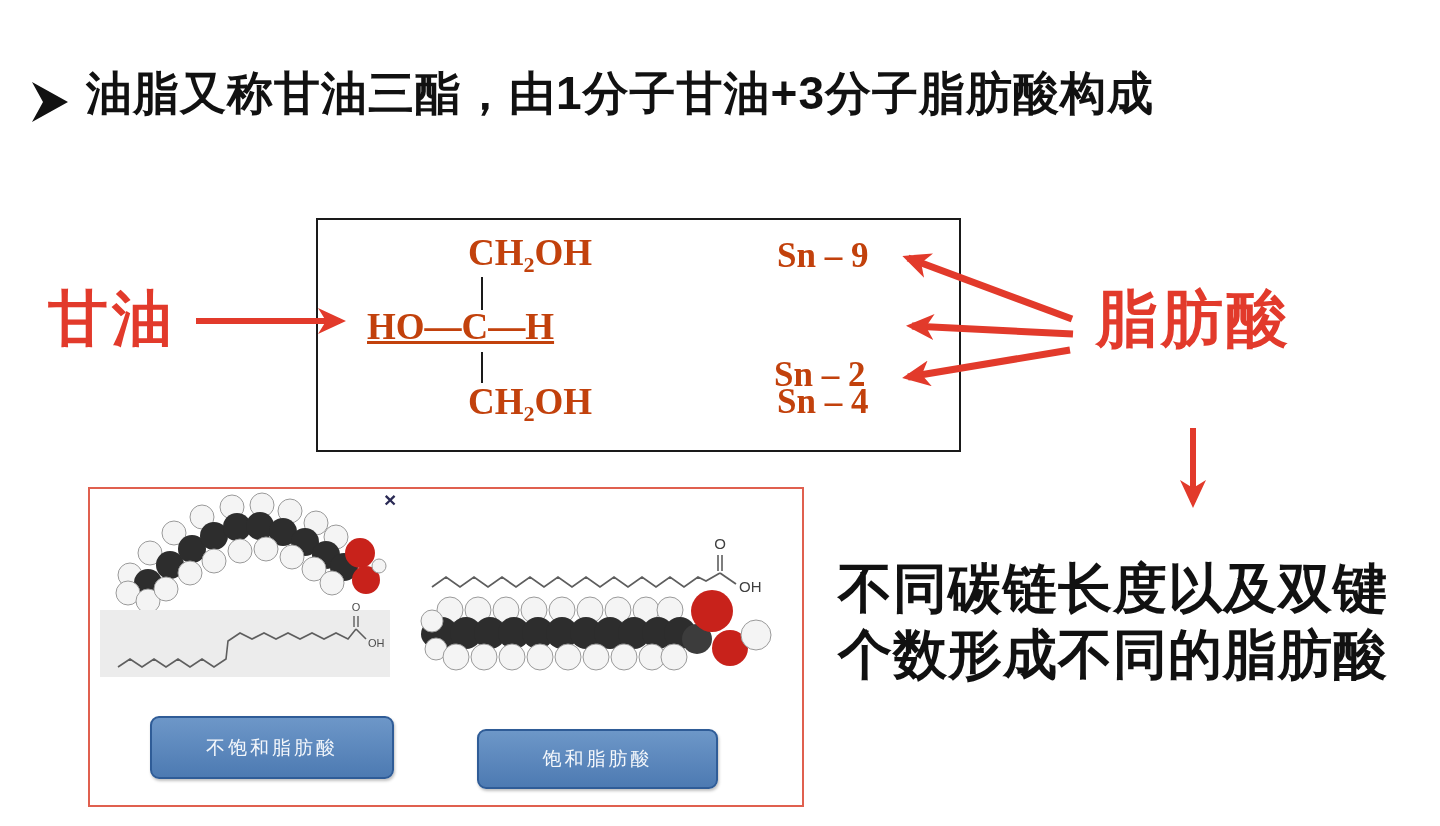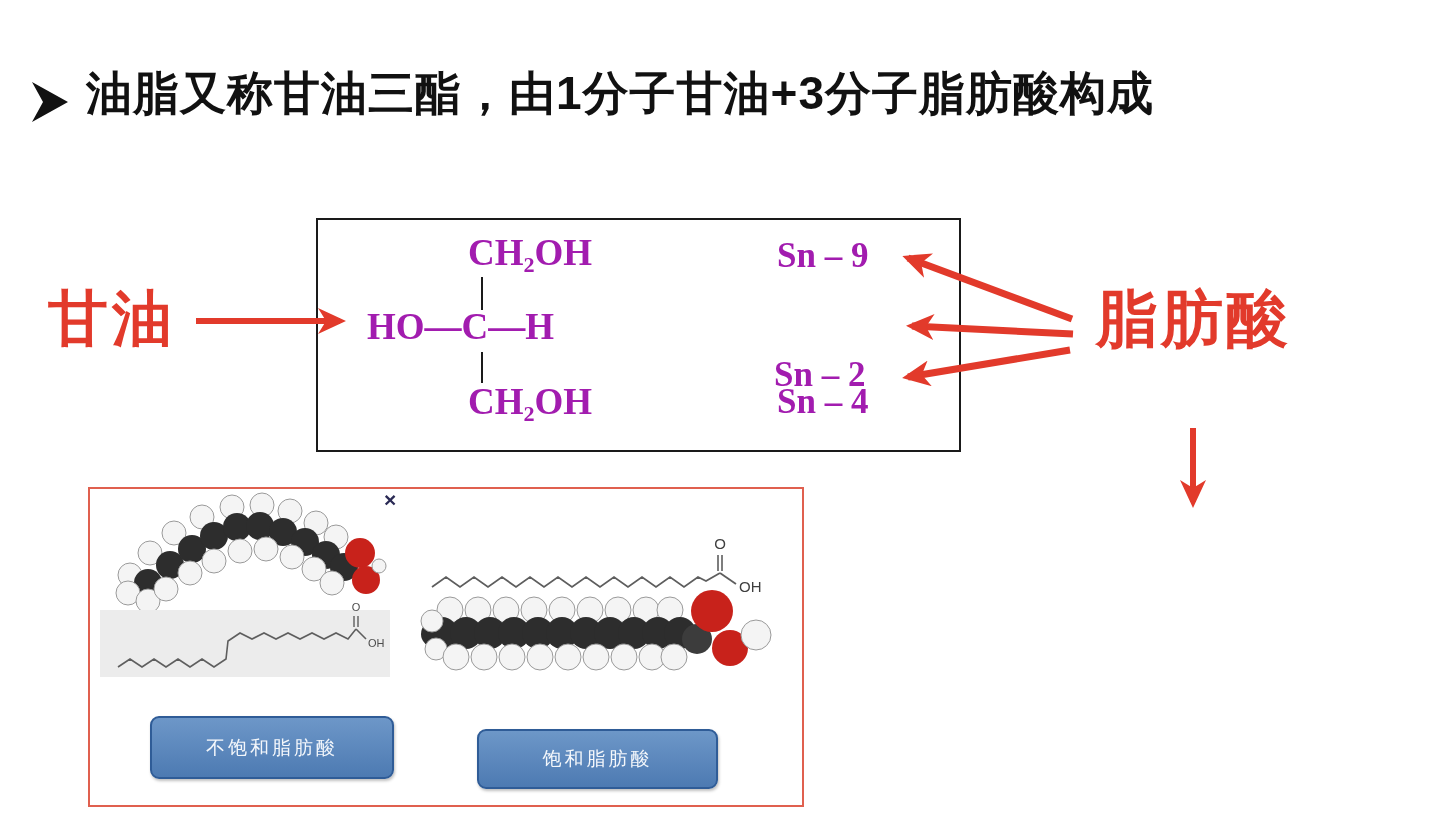--- a/index.html
+++ b/index.html
@@ -11,21 +11,21 @@
   .title-row{position:absolute;left:28px;top:66px;display:flex;align-items:flex-start;}
   .bullet{width:44px;height:52px;margin-top:10px;flex:0 0 auto;}
   .title-text{
     margin-left:14px;font-size:46px;font-weight:bold;color:#111;
     letter-spacing:1px;white-space:nowrap;line-height:1.2;
   }
   
   .struct-box{
     position:absolute;left:316px;top:218px;width:641px;height:230px;
     border:2px solid #1a1a1a;background:#fff;
-    font-family:"Liberation Serif","DejaVu Serif",serif;font-weight:bold;color:#a21caf;
+    font-family:"Liberation Serif","DejaVu Serif",serif;font-weight:bold;color:#c2410c;
   }
   .struct-box .chem{position:absolute;font-size:37px;white-space:nowrap;line-height:1;}
   .bond{position:absolute;width:0;border-left:2px solid #1a1a1a;}
   .sn{position:absolute;font-size:35px;white-space:nowrap;line-height:1;}
   
   .red-label{position:absolute;color:#e23a2b;font-weight:bold;white-space:nowrap;line-height:1;}
   #glycerol-label{left:48px;top:289px;font-size:60px;letter-spacing:4px;}
   #fatty-label{left:1096px;top:288px;font-size:62px;letter-spacing:3px;}
   
   .note{
@@ -62,31 +62,35 @@
   <div class="title-row">
     <svg class="bullet" viewBox="0 0 44 52" aria-label="➢">
       <polygon points="4,6 40,26 4,46 15,26" fill="#111"></polygon>
     </svg>
     <div class="title-text">油脂又称甘油三酯，由1分子甘油+3分子脂肪酸构成</div>
   </div>
 
   <div class="struct-box">
     <div class="chem" style="left:150px;top:14px;">CH₂OH</div>
     <div class="bond" style="left:163px;top:57px;height:33px;"></div>
-    <div class="chem" style="left:49px;top:88px;">HO—C—H</div>
+    <div class="chem" style="left:49px;top:88px;text-decoration:underline;">HO—C—H</div>
     <div class="bond" style="left:163px;top:132px;height:31px;"></div>
     <div class="chem" style="left:150px;top:163px;">CH₂OH</div>
     <div class="sn" style="left:459px;top:18px;">Sn – 9</div>
     <div class="sn" style="left:456px;top:90px;margin-top:47px;">Sn – 2</div>
     <div class="sn" style="left:459px;top:164px;">Sn – 4</div>
   </div>
 
   <div id="glycerol-label" class="red-label">甘油</div>
   <div id="fatty-label" class="red-label">脂肪酸</div>
 
+  <div class="note">
+    <div>不同碳链长度以及双键</div>
+    <div>个数形成不同的脂肪酸</div>
+  </div>
 
   <svg id="arrows" width="1440" height="826" viewBox="0 0 1440 826">
     <defs>
       <marker id="ah" markerUnits="userSpaceOnUse" markerWidth="28" markerHeight="26" refX="22" refY="13" orient="auto">
         <path d="M0,0 L28,13 L0,26 L8,13 Z" fill="#e23a2b"></path>
       </marker>
     </defs>
     <line x1="196" y1="321" x2="340" y2="321" stroke="#e23a2b" stroke-width="6" marker-end="url(#ah)"></line>
     <line x1="1072" y1="319" x2="908" y2="258" stroke="#e23a2b" stroke-width="7" marker-end="url(#ah)"></line>
     <line x1="1073" y1="334" x2="912" y2="326" stroke="#e23a2b" stroke-width="7" marker-end="url(#ah)"></line>

